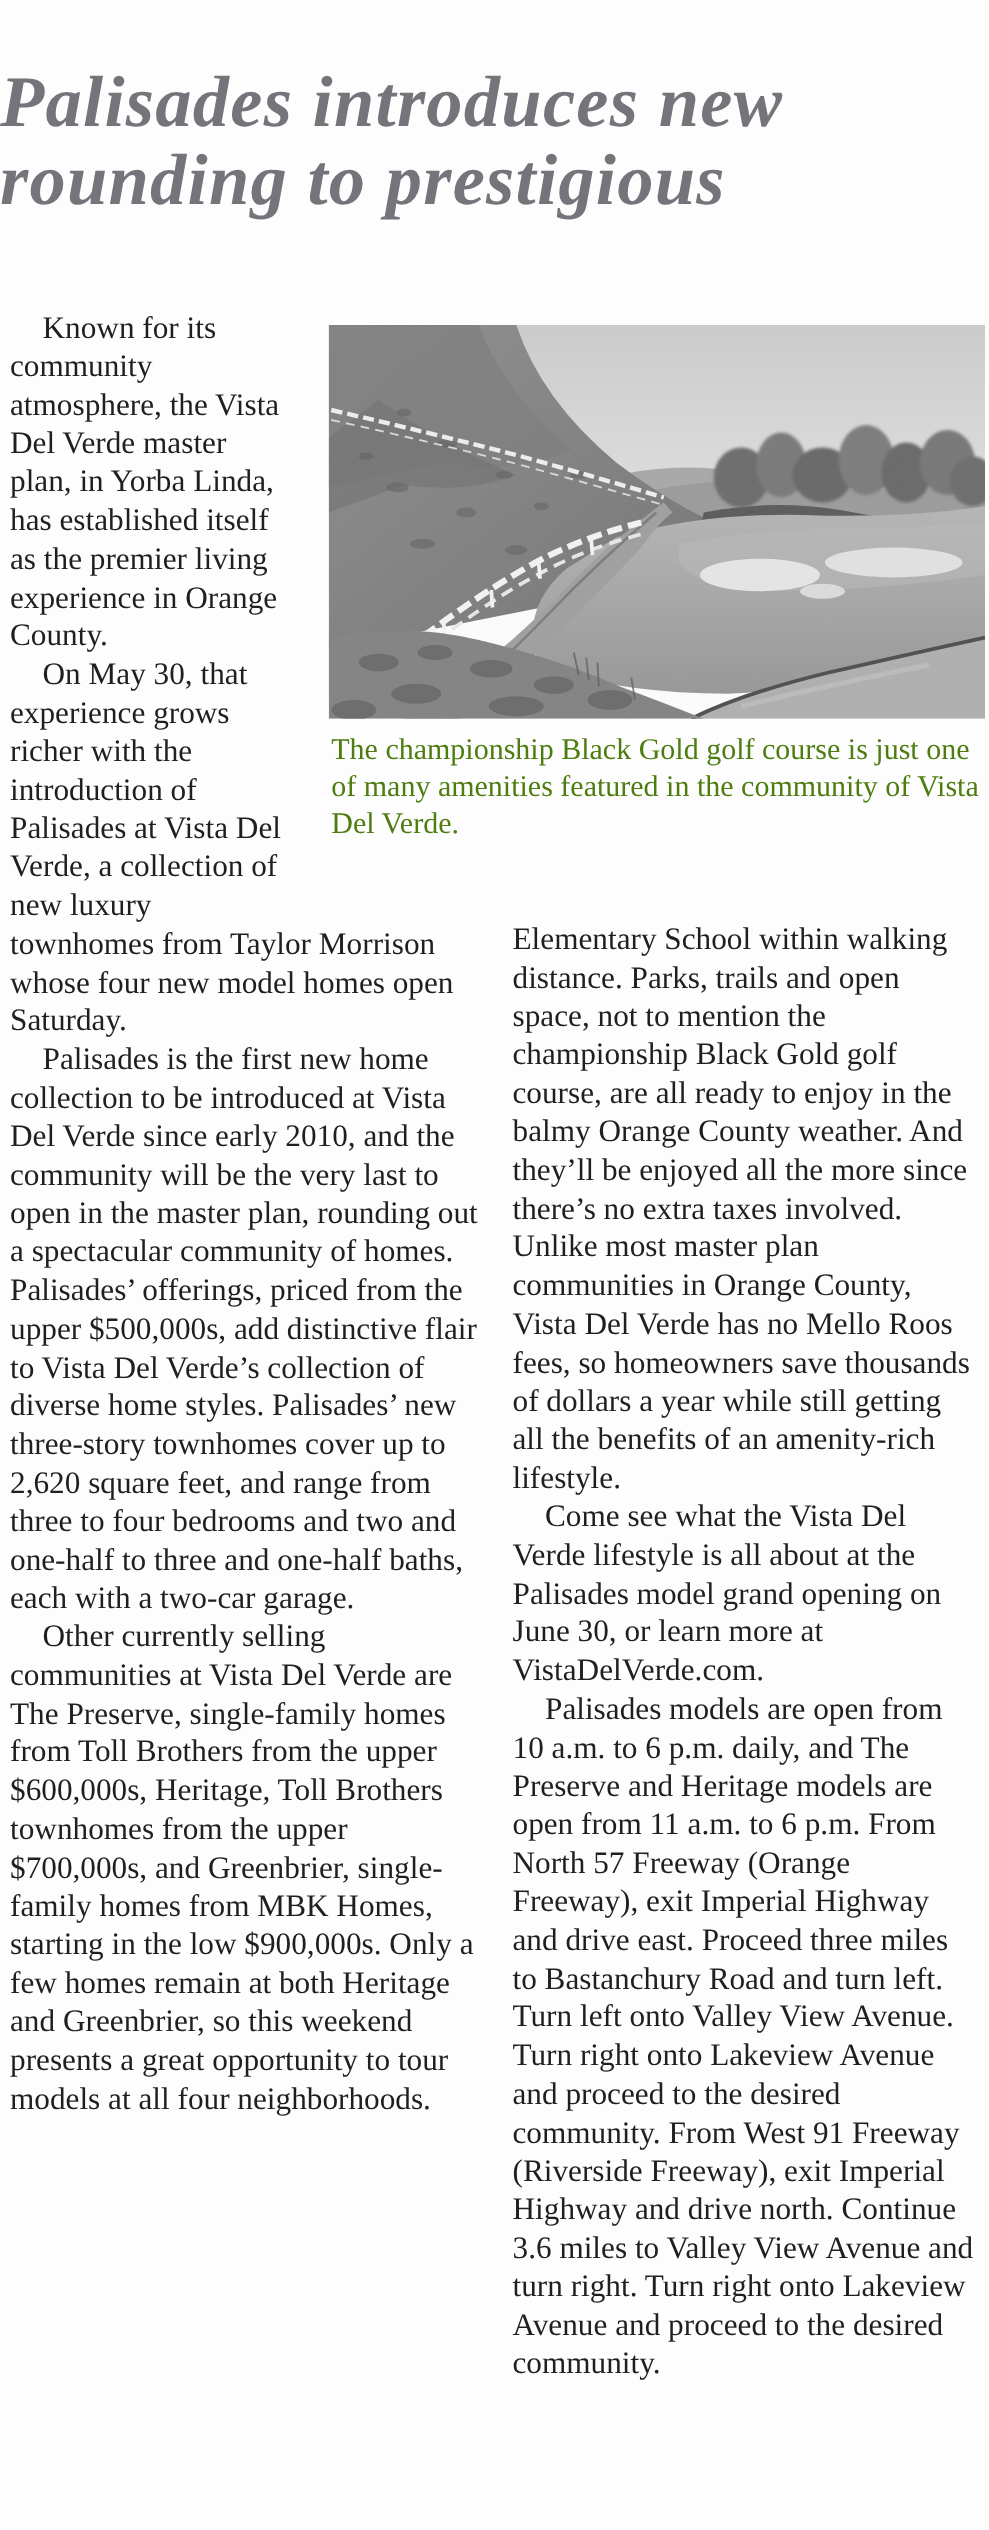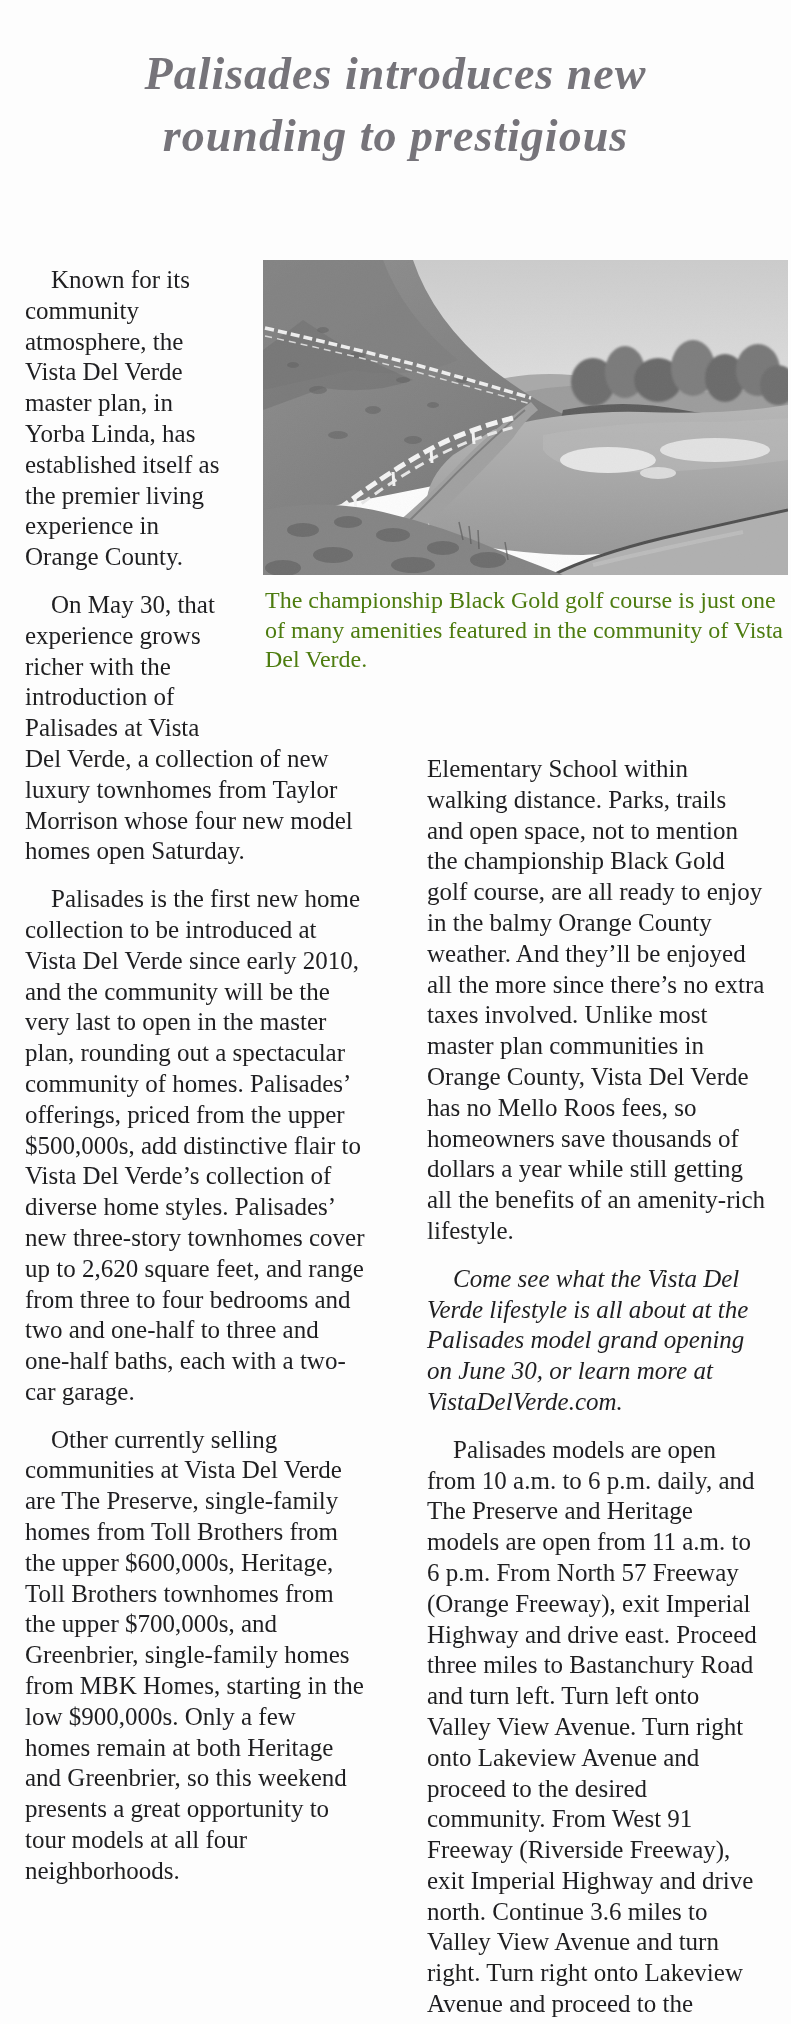--- a/index.html
+++ b/index.html
@@ -5,24 +5,23 @@
   html,body{margin:0;padding:0;background:#ffffff;}
   .page{
     position:relative;
     width:791px;height:2024px;
     background:#fdfdfd;
     overflow:hidden;
     font-family:"Liberation Serif", serif;
   }
   .headline{
     position:absolute;left:0;top:12px;width:791px;
-    text-align:center;
     font-style:italic;
     font-weight:600;
-    font-size:46px;
+    font-size:58px;
     line-height:62px;
     letter-spacing:1px;
     color:#76747a;
   }
   .headline .hl-line{display:block;}
   .photo{
     position:absolute;left:263px;top:260px;width:525px;height:315px;
     line-height:0;
   }
   .caption{
@@ -31,23 +30,23 @@
   }
   .col{
     position:absolute;
     font-size:25px;
     line-height:30.8px;
     color:#1f1f21;
     text-align:left;
   }
   .col-left{left:8px;top:248px;width:376px;}
   .col-right{left:410px;top:737px;width:374px;}
-  .col p{margin:17px;padding:0;text-indent:26px;}
+  .col p{margin:0;padding:0;text-indent:26px;}
   .col p.no-indent{text-indent:0;}
-  .col p.italic{font-style:italic;}
+  .col p.italic{}
   .float-spacer{
     float:right;
     width:148px;height:485px;
   }
 </style>
 </head>
 <body>
 
 <div class="page">
 

